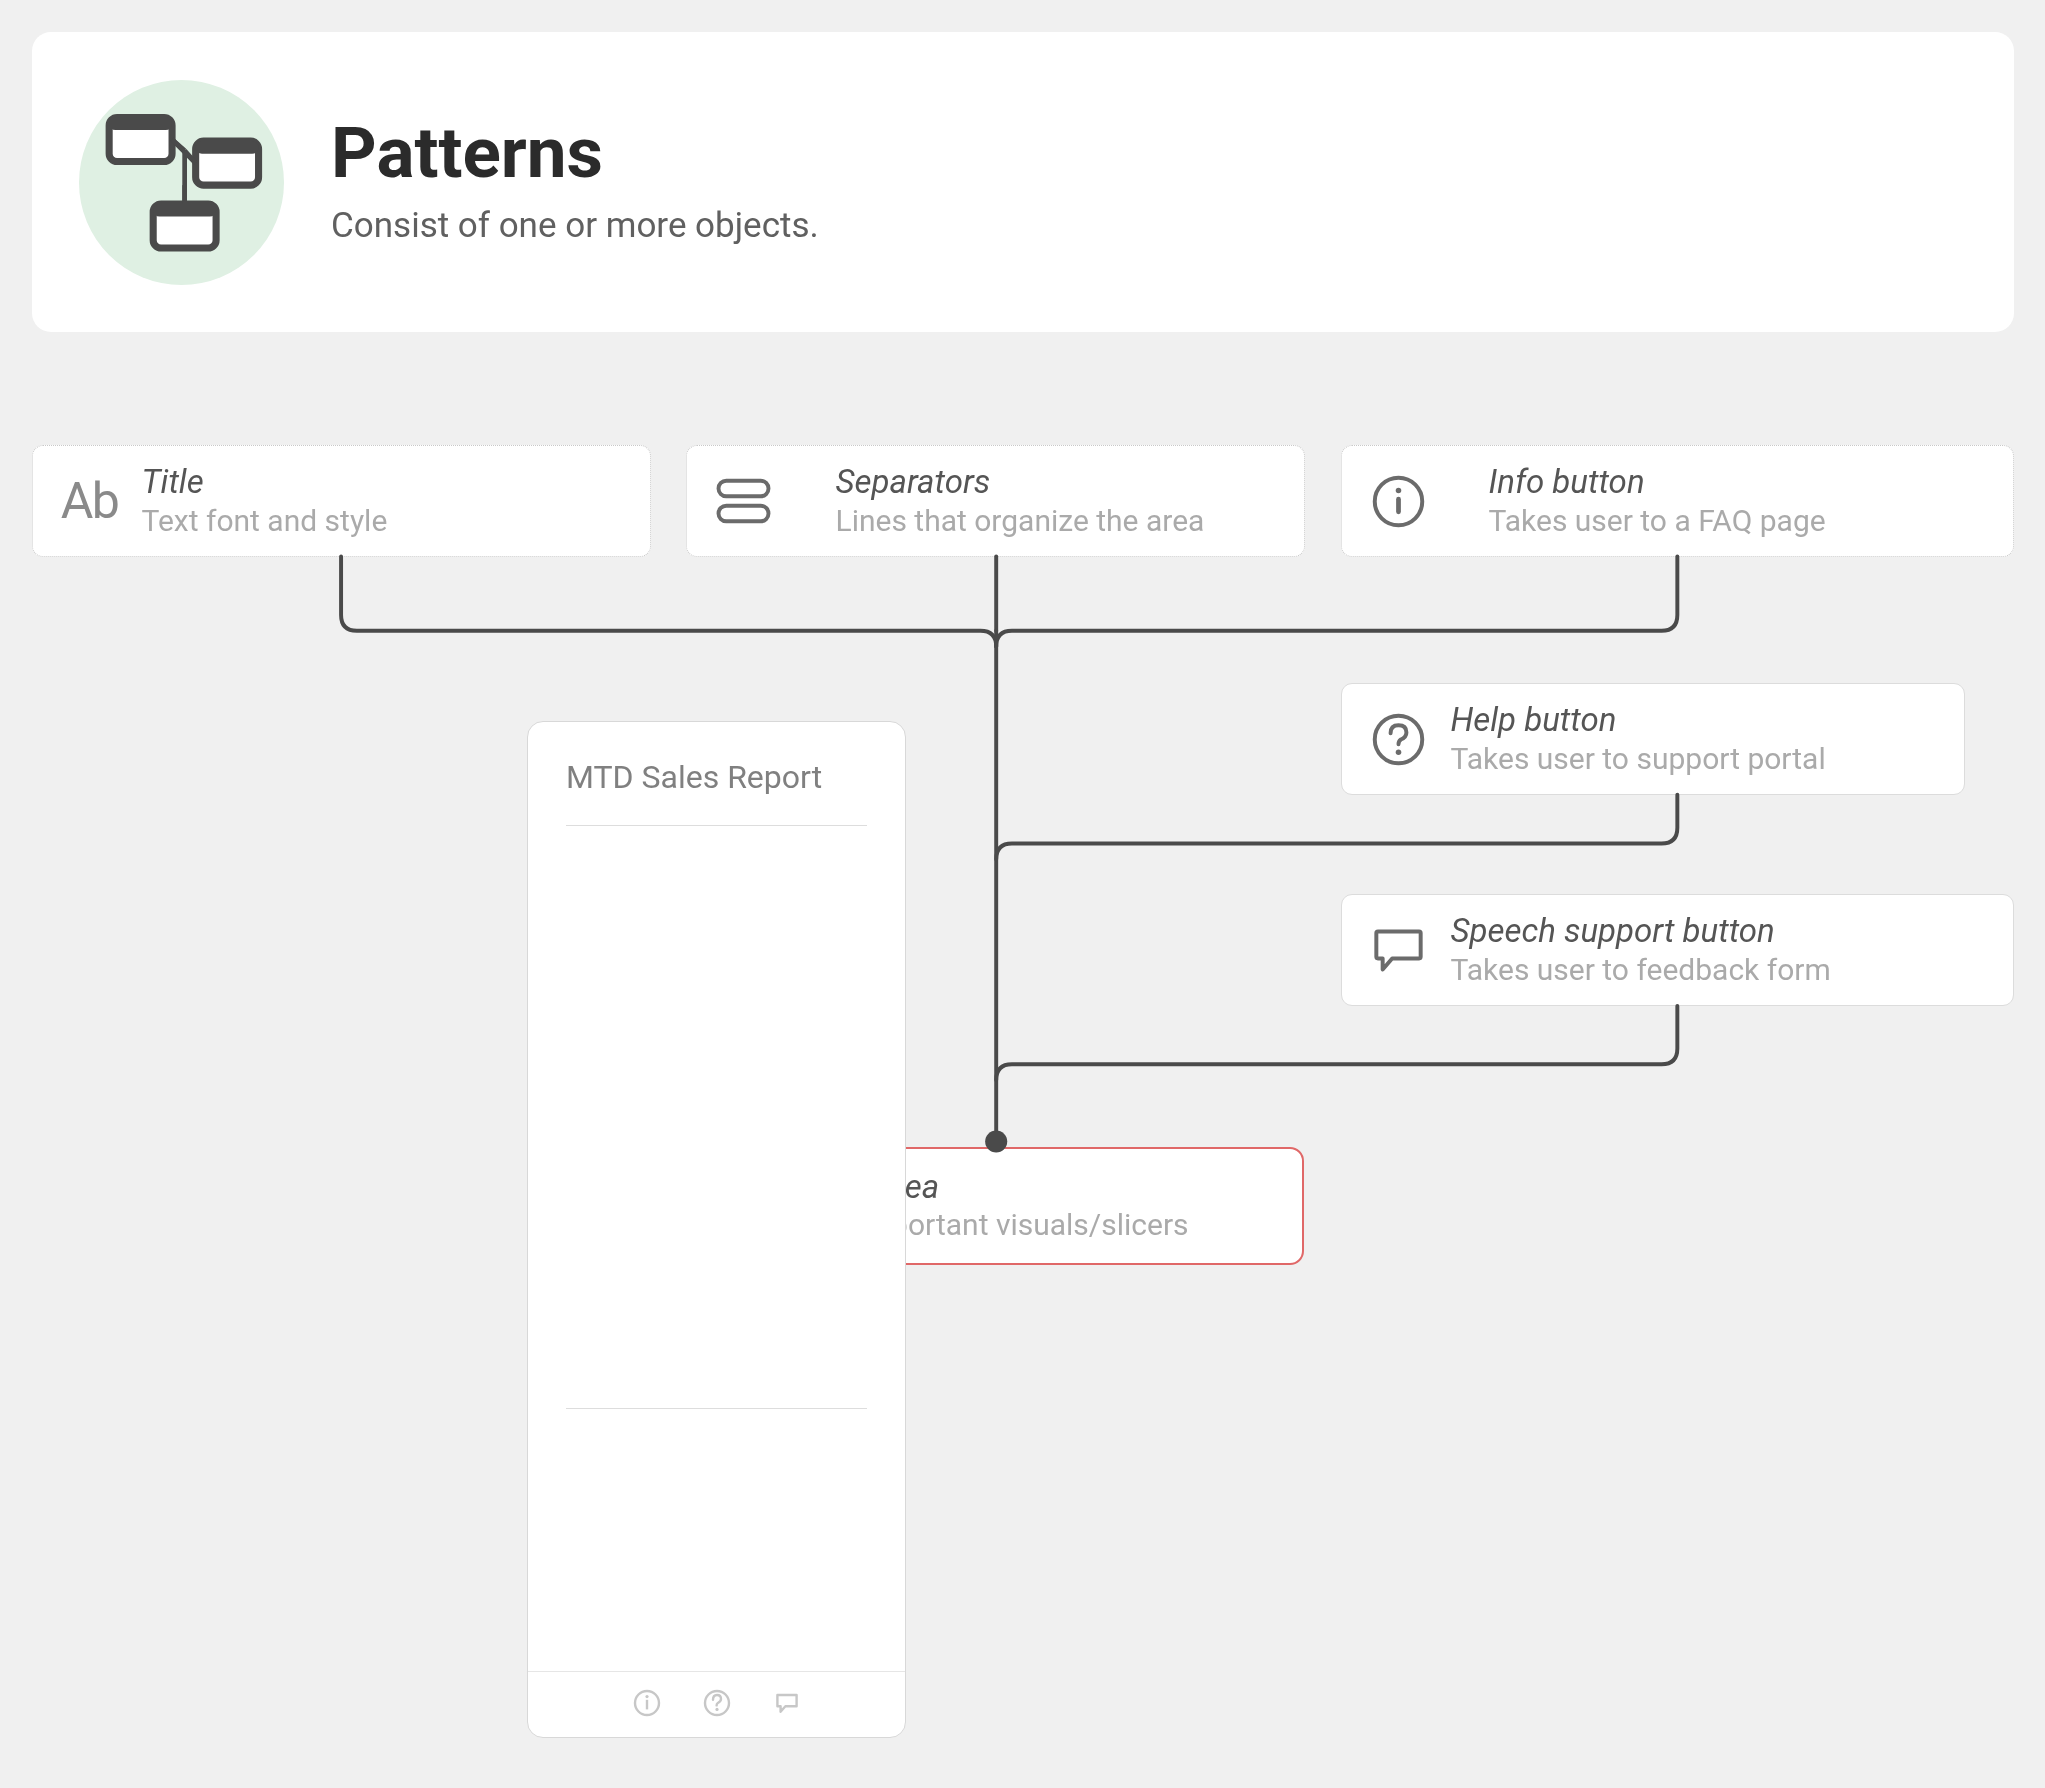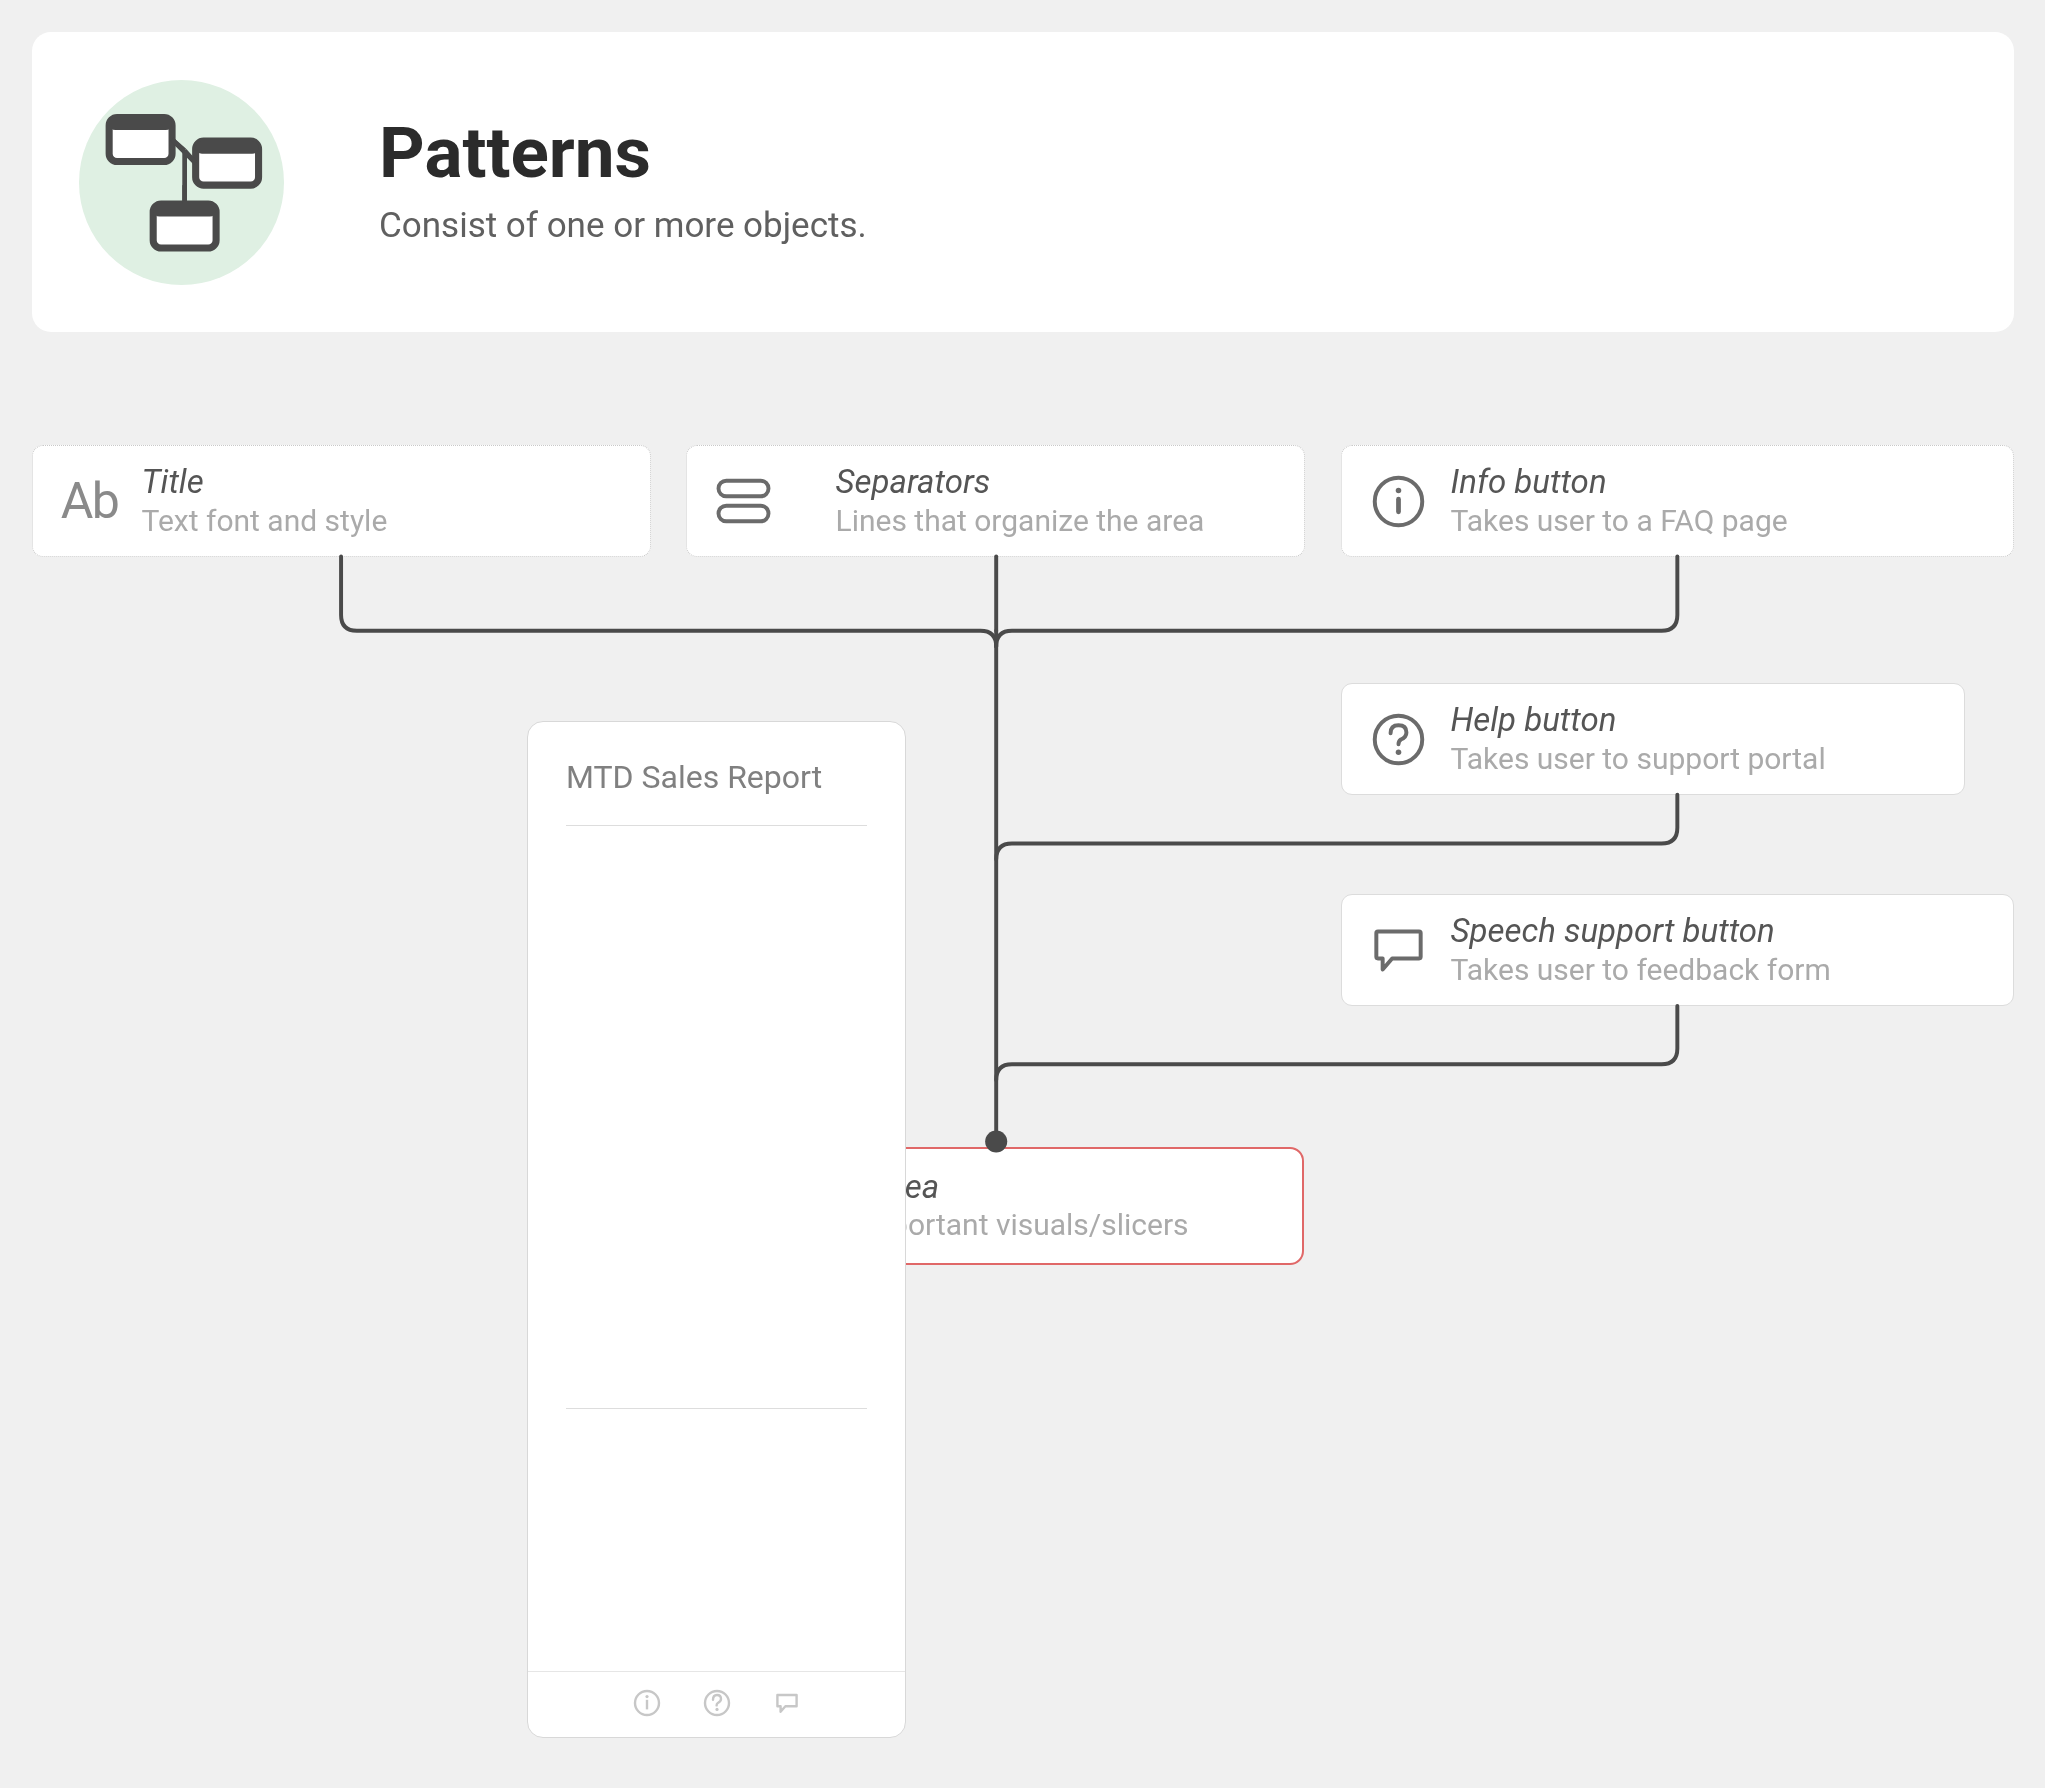--- a/index.html
+++ b/index.html
@@ -19,21 +19,20 @@
     position: absolute;
     left: 32px;
     top: 32px;
     width: 1982px;
     height: 300px;
     background: #ffffff;
     border-radius: 19px;
     display: flex;
     align-items: center;
     padding-left: 47px;
-    gap: 48px;
   }
   .header-icon-wrap {
     width: 205px;
     height: 205px;
     border-radius: 50%;
     background: #dff0e3;
     display: flex;
     align-items: center;
     justify-content: center;
     flex-shrink: 0;
@@ -211,21 +210,21 @@
         <rect x="4" y="6" width="64" height="20" rx="10" fill="none" stroke="#6b6b6b" stroke-width="5"></rect>
         <rect x="4" y="38" width="64" height="20" rx="10" fill="none" stroke="#6b6b6b" stroke-width="5"></rect>
       </svg>
     </div>
     <div>
       <div class="obj-title">Separators</div>
       <div class="obj-sub">Lines that organize the area</div>
     </div>
   </div>
 
-  <div class="obj-card" style="left:1341px; top:445px; width:673px;">
+  <div class="obj-card" style="left:1341px; top:445px; width:673px;gap:38px;">
     <div class="icon-slot">
       <svg width="57" height="57" viewBox="0 0 72 72">
         <circle cx="36" cy="36" r="30" fill="none" stroke="#6b6b6b" stroke-width="5"></circle>
         <circle cx="36" cy="22" r="3.5" fill="#6b6b6b"></circle>
         <rect x="33" y="30" width="6" height="22" rx="3" fill="#6b6b6b"></rect>
       </svg>
     </div>
     <div>
       <div class="obj-title">Info button</div>
       <div class="obj-sub">Takes user to a FAQ page</div>

